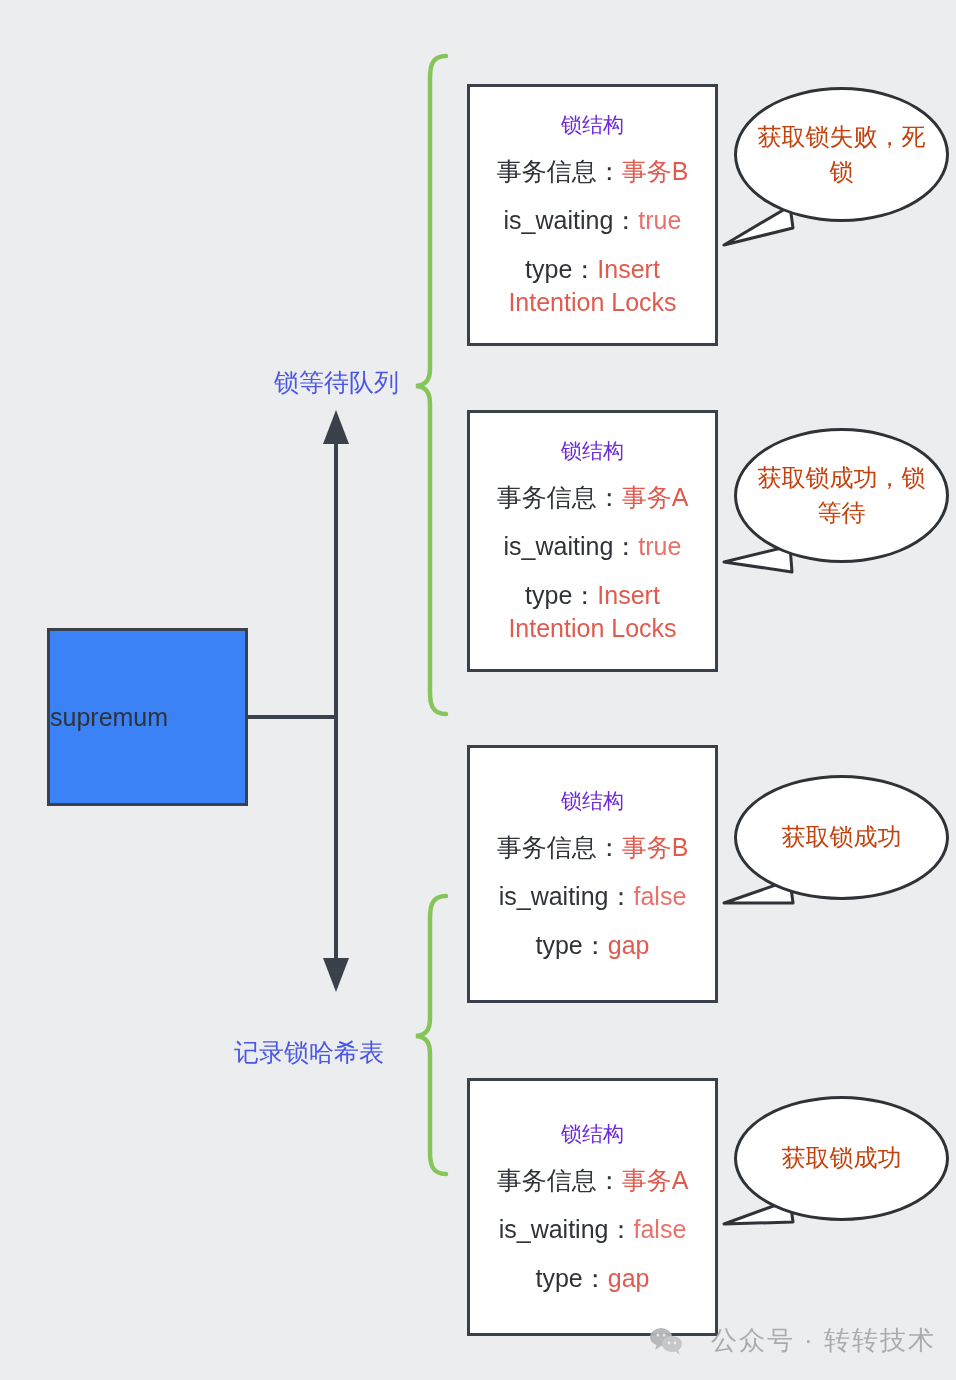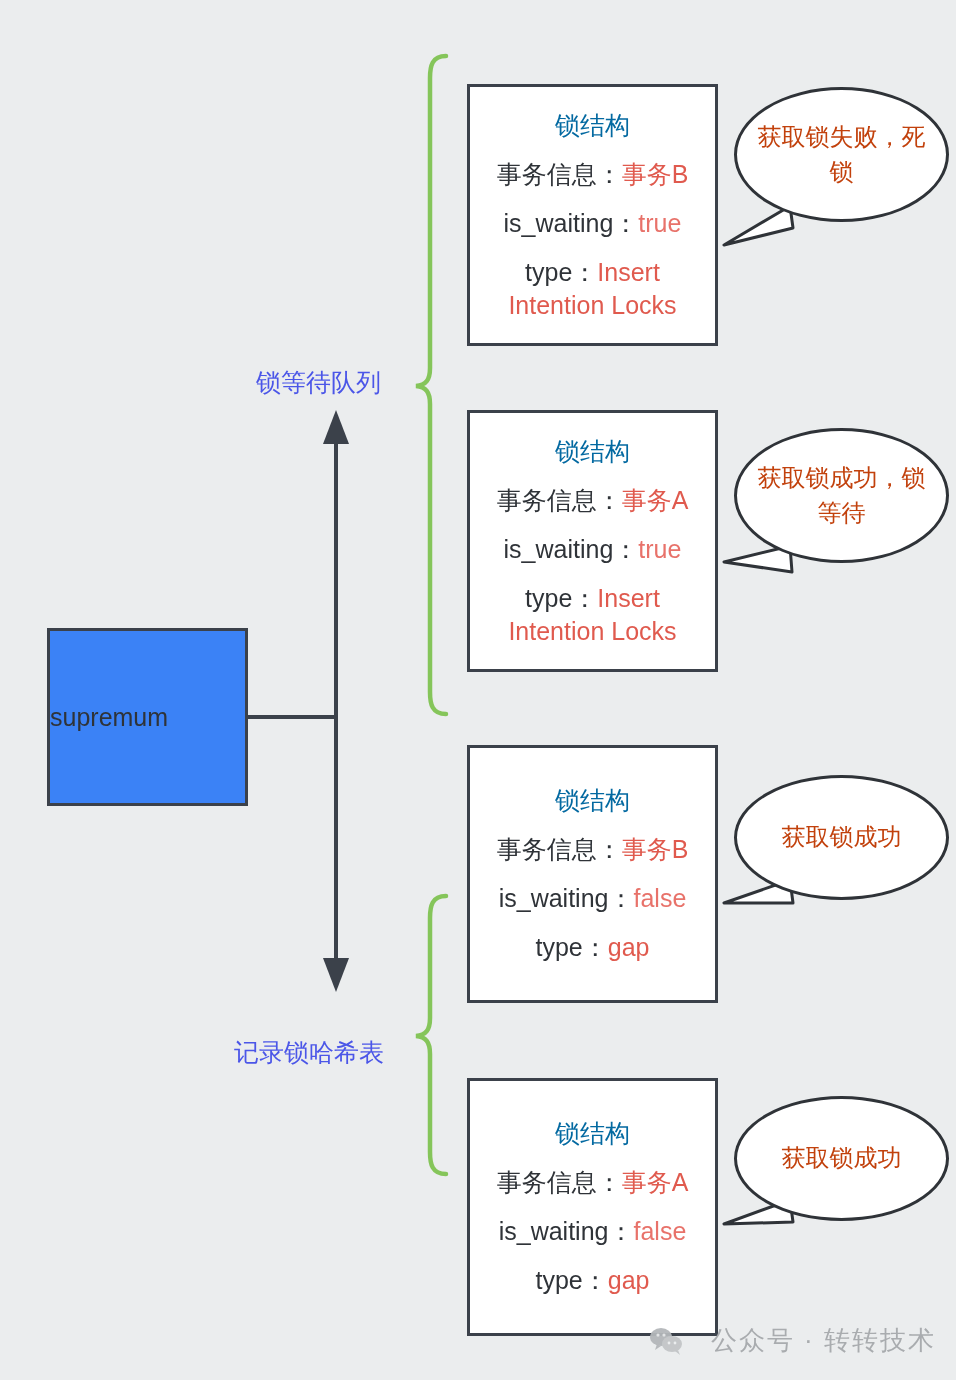--- a/index.html
+++ b/index.html
@@ -51,22 +51,22 @@
     width: 251px;
     background: #ffffff;
     border: 3px solid #3b414a;
     box-sizing: border-box;
     display: flex;
     flex-direction: column;
     align-items: center;
     justify-content: center;
   }
   .lock-card .card-title {
-    font-size: 25px;
-    color: #0369a1;
+    font-size: 21px;
+    color: #6d28d9;
     text-align: center;
     margin-bottom: 16px;
   }
   .lock-card .card-row {
     font-size: 25px;
     color: #2f3338;
     text-align: center;
     line-height: 1.32;
     margin-bottom: 16px;
     padding: 0 6px;
@@ -143,21 +143,21 @@
     <path d="M790,206 L724,245 L793,228 Z" fill="#ffffff" stroke="#2f3338" stroke-width="3" stroke-linejoin="round"></path>
     <path d="M790,546 L724,562 L792,572 Z" fill="#ffffff" stroke="#2f3338" stroke-width="3" stroke-linejoin="round"></path>
     <path d="M790,880 L724,903 L793,903 Z" fill="#ffffff" stroke="#2f3338" stroke-width="3" stroke-linejoin="round"></path>
     <path d="M790,1200 L724,1224 L793,1222 Z" fill="#ffffff" stroke="#2f3338" stroke-width="3" stroke-linejoin="round"></path>
   </svg>
 
   <div class="supremum-box">
     <span>supremum</span>
   </div>
 
-  <div class="group-label" style="left:256px; top:366px;">锁等待队列</div>
+  <div class="group-label" style="left:274px; top:366px;">锁等待队列</div>
   <div class="group-label" style="left:234px; top:1036px;">记录锁哈希表</div>
 
   <div class="lock-card" style="left:467px; top:84px; height:262px;">
     <div class="card-title">锁结构</div>
     <div class="card-row"><span>事务信息：</span><span class="val">事务B</span></div>
     <div class="card-row"><span>is_waiting：</span><span class="val-soft">true</span></div>
     <div class="card-row"><span>type：</span><span class="val">Insert Intention Locks</span></div>
   </div>
   <div class="bubble" style="left:734px; top:87px; width:215px; height:135px;">
     <span class="bubble-text">获取锁失败，死锁</span>

